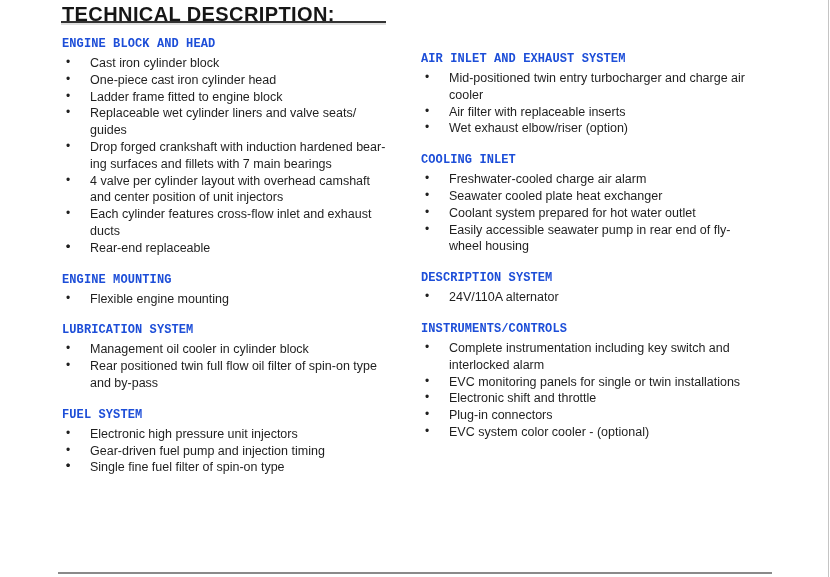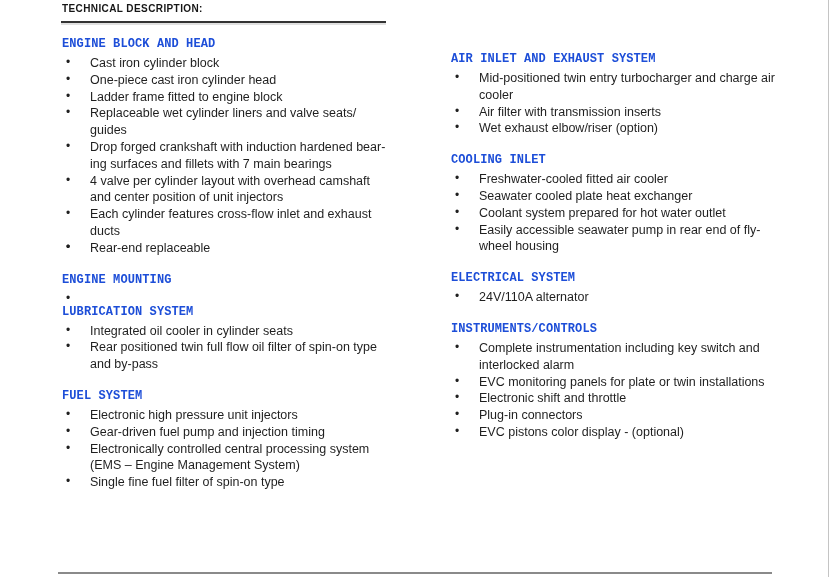--- a/index.html
+++ b/index.html
@@ -14,41 +14,41 @@
     height: 577px;
     background: #ffffff;
     overflow: hidden;
     color: #1f1f1f;
   }
   .page-title {
     position: absolute;
     left: 62px;
     top: 3px;
     margin: 0;
-    font-size: 10px;
+    font-size: 20px;
     font-weight: bold;
     letter-spacing: 0.4px;
     color: #161616;
     white-space: nowrap;
   }
   .title-rule {
     position: absolute;
     left: 61px;
     top: 21px;
     width: 325px;
     height: 2px;
     background: #333333;
     box-shadow: 0 2px 0 rgba(0,0,0,0.12);
   }
   .col {
     position: absolute;
     top: 36px;
   }
   .col-left  { left: 62px;  width: 332px; }
-  .col-right { left: 451px; top: 51px; width: 352px; }
+  .col-right { left: 421px; top: 51px; width: 352px; }
   .section { margin: 0 0 15px 0; }
   .section h2 {
     margin: 0 0 2px 0;
     font-size: 12px;
     font-weight: bold;
     line-height: 17px;
     letter-spacing: 0.1px;
     color: #1d4ed8;
     white-space: nowrap;
     font-family: Liberation Mono, monospace;
@@ -112,76 +112,75 @@
 and center position of unit injectors</span></li>
           <li><span class="bullet">•</span><span class="item-text">Each cylinder features cross-flow inlet and exhaust
 ducts</span></li>
           <li><span class="bullet">•</span></li>
           <li><span class="bullet">•</span><span class="item-text">Rear-end replaceable</span></li>
         </ul>
       </section>
       <section class="section">
         <h2>ENGINE MOUNTING</h2>
         <ul>
-          <li><span class="bullet">•</span></li>
+          <li><span class="bullet">•</span><span class="item-text">Flexible engine mounting</span></li>
         </ul>
       </section>
       <section class="section">
         <h2>LUBRICATION SYSTEM</h2>
         <ul>
-          <li><span class="bullet">•</span><span class="item-text">Integrated oil cooler in cylinder seats</span></li>
+          <li><span class="bullet">•</span><span class="item-text">Management oil cooler in cylinder block</span></li>
           <li><span class="bullet">•</span><span class="item-text">Rear positioned twin full flow oil filter of spin-on type
 and by-pass</span></li>
         </ul>
       </section>
       <section class="section">
         <h2>FUEL SYSTEM</h2>
         <ul>
           <li><span class="bullet">•</span><span class="item-text">Electronic high pressure unit injectors</span></li>
           <li><span class="bullet">•</span><span class="item-text">Gear-driven fuel pump and injection timing</span></li>
-          <li><span class="bullet">•</span><span class="item-text">Electronically controlled central processing system
-(EMS – Engine Management System)</span></li>
+          <li><span class="bullet">•</span></li>
           <li><span class="bullet">•</span><span class="item-text">Single fine fuel filter of spin-on type</span></li>
         </ul>
       </section>
     </div>
   <div class="col col-right">
       <section class="section">
         <h2>AIR INLET AND EXHAUST SYSTEM</h2>
         <ul>
           <li><span class="bullet">•</span><span class="item-text">Mid-positioned twin entry turbocharger and charge air
 cooler</span></li>
-          <li><span class="bullet">•</span><span class="item-text">Air filter with transmission inserts</span></li>
+          <li><span class="bullet">•</span><span class="item-text">Air filter with replaceable inserts</span></li>
           <li><span class="bullet">•</span><span class="item-text">Wet exhaust elbow/riser (option)</span></li>
         </ul>
       </section>
       <section class="section">
         <h2>COOLING INLET</h2>
         <ul>
-          <li><span class="bullet">•</span><span class="item-text">Freshwater-cooled fitted air cooler</span></li>
+          <li><span class="bullet">•</span><span class="item-text">Freshwater-cooled charge air alarm</span></li>
           <li><span class="bullet">•</span><span class="item-text">Seawater cooled plate heat exchanger</span></li>
           <li><span class="bullet">•</span><span class="item-text">Coolant system prepared for hot water outlet</span></li>
           <li><span class="bullet">•</span><span class="item-text">Easily accessible seawater pump in rear end of fly-
 wheel housing</span></li>
         </ul>
       </section>
       <section class="section">
-        <h2>ELECTRICAL SYSTEM</h2>
+        <h2>DESCRIPTION SYSTEM</h2>
         <ul>
           <li><span class="bullet">•</span><span class="item-text">24V/110A alternator</span></li>
         </ul>
       </section>
       <section class="section">
         <h2>INSTRUMENTS/CONTROLS</h2>
         <ul>
           <li><span class="bullet">•</span><span class="item-text">Complete instrumentation including key switch and
 interlocked alarm</span></li>
-          <li><span class="bullet">•</span><span class="item-text">EVC monitoring panels for plate or twin installations</span></li>
+          <li><span class="bullet">•</span><span class="item-text">EVC monitoring panels for single or twin installations</span></li>
           <li><span class="bullet">•</span><span class="item-text">Electronic shift and throttle</span></li>
           <li><span class="bullet">•</span><span class="item-text">Plug-in connectors</span></li>
-          <li><span class="bullet">•</span><span class="item-text">EVC pistons color display - (optional)</span></li>
+          <li><span class="bullet">•</span><span class="item-text">EVC system color cooler - (optional)</span></li>
         </ul>
       </section>
     </div>
 
   <div class="bottom-rule"></div>
   <div class="right-edge-line"></div>
 </div>
 
 </body></html>

